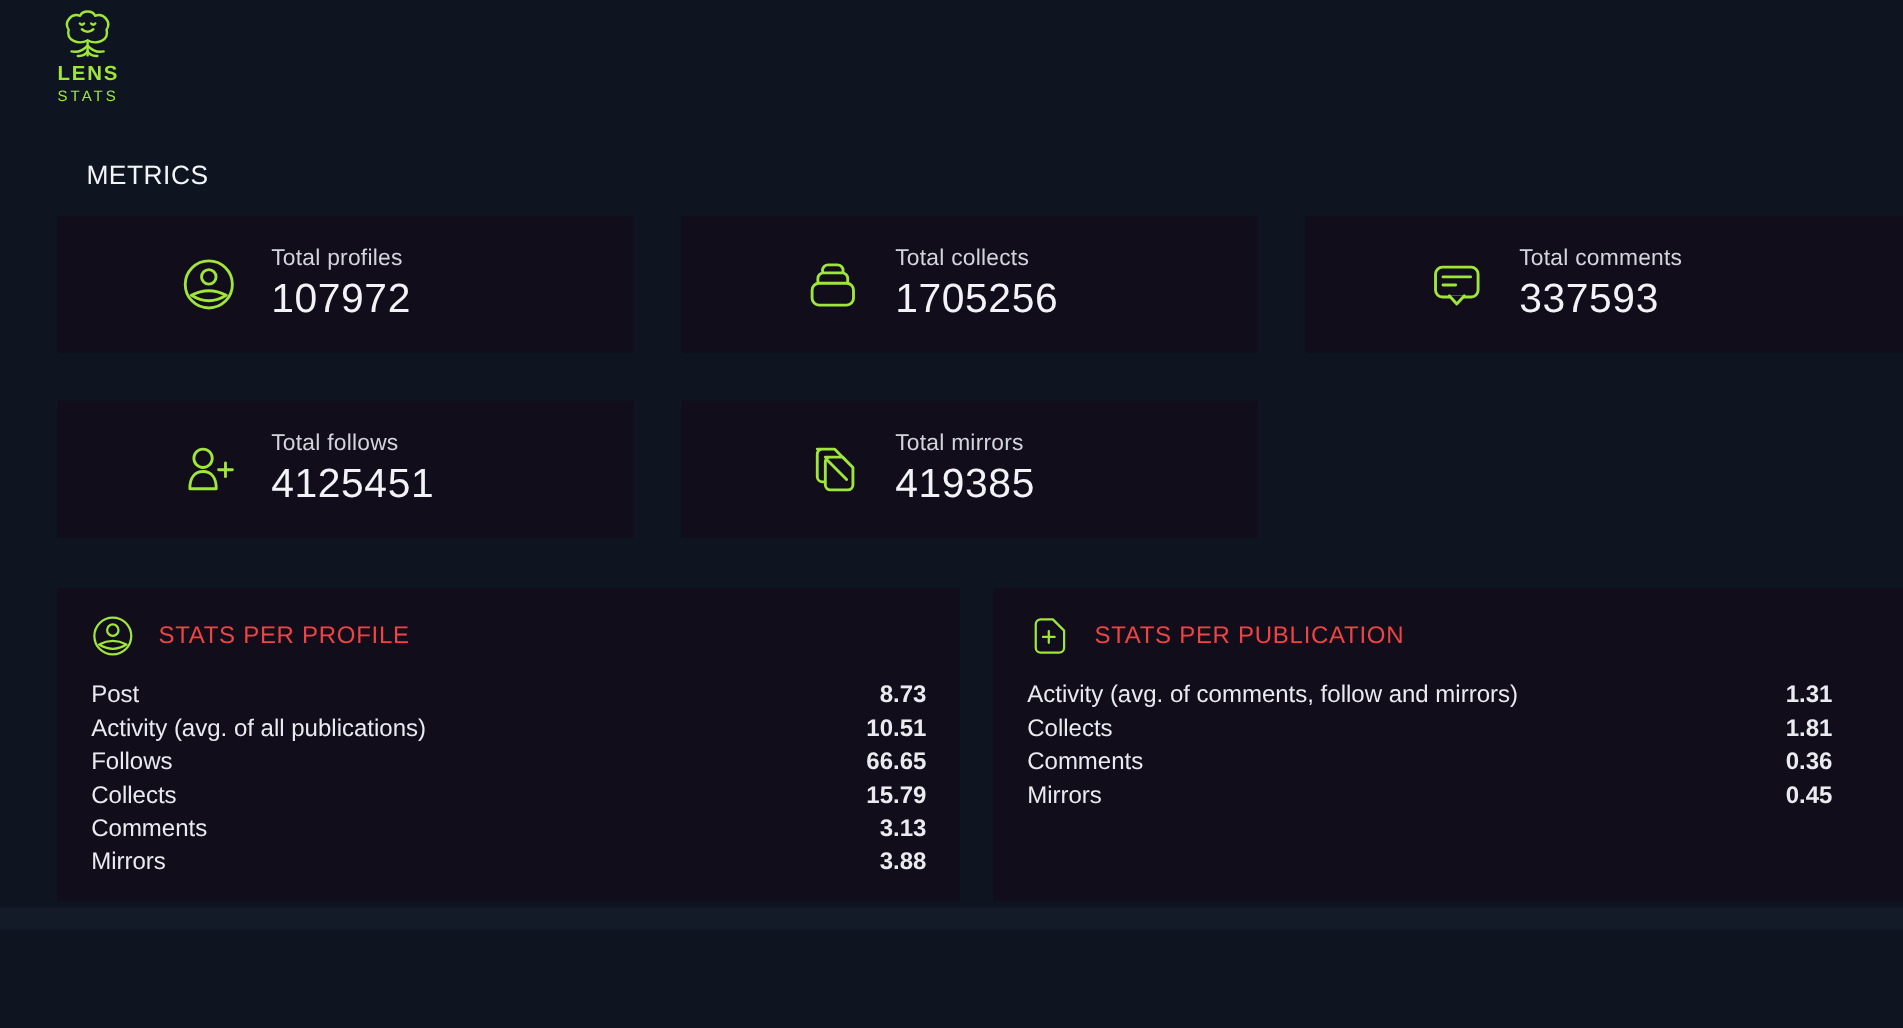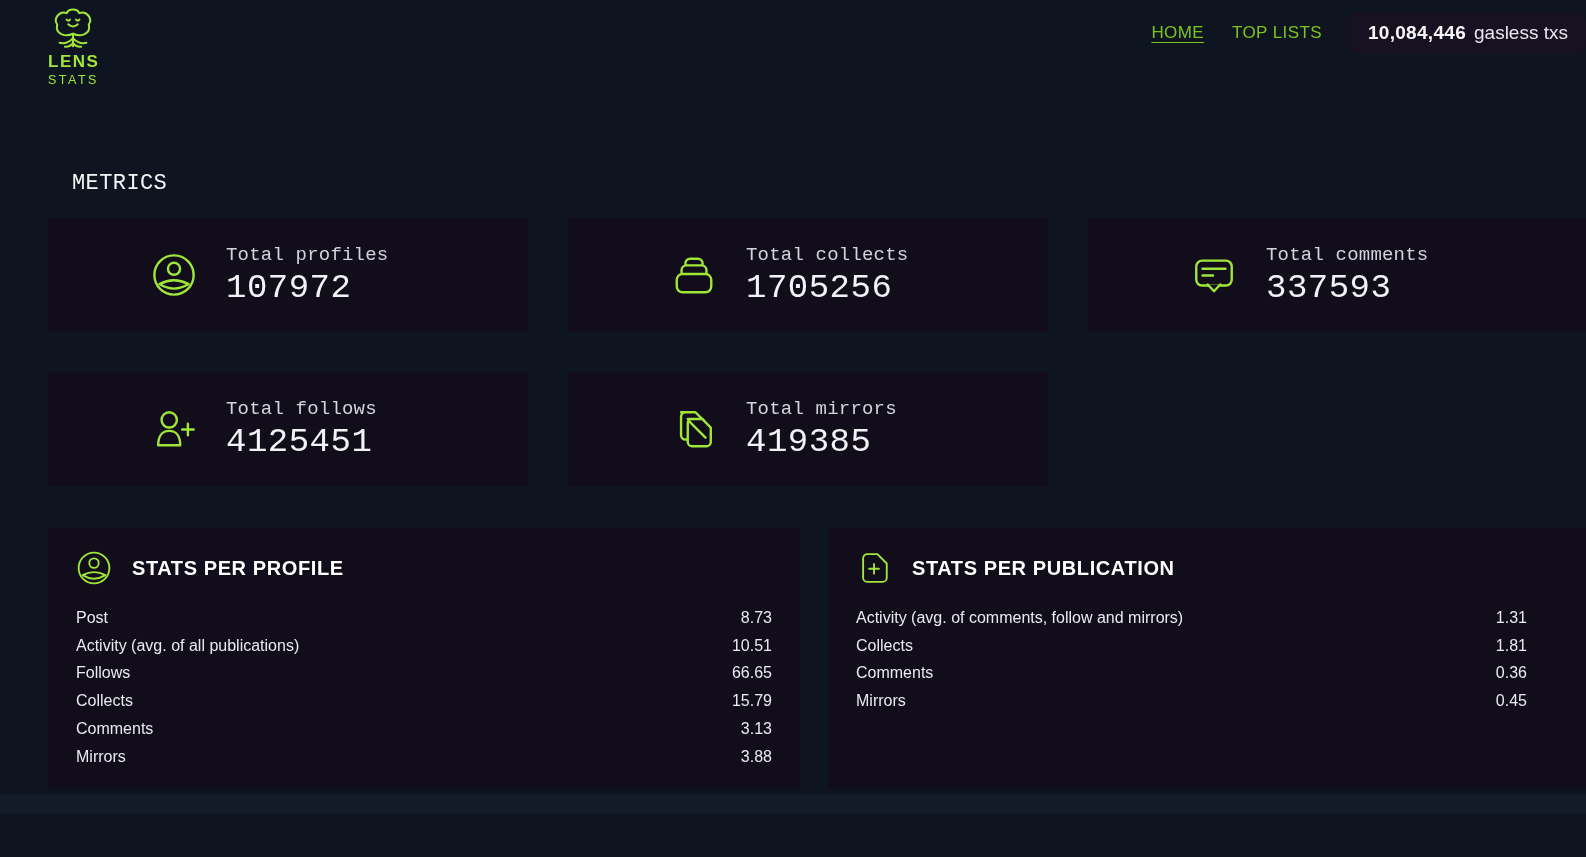--- a/index.html
+++ b/index.html
@@ -31,40 +31,40 @@
   .nav-link{color:var(--nav-green);font-size:17px;letter-spacing:0.4px;cursor:pointer;text-decoration:none;}
   .nav-link.active{text-decoration:underline;text-underline-offset:4px;}
   .badge{background:var(--badge-bg);border-radius:10px;padding:10px 18px;
     display:flex;gap:8px;align-items:baseline;white-space:nowrap;}
   .badge-num{font-size:19px;font-weight:700;color:#F6F7F9;letter-spacing:0.3px;}
   .badge-suffix{font-size:19px;font-weight:400;color:#E6E8ED;}
   
   main{padding-left:48px;}
   h2{font-size:22px;font-weight:500;letter-spacing:0.4px;color:#F4F5F7;
     line-height:24px;margin-left:24px;}
-  .metrics{margin-top:86px;font-family:Liberation Mono, monospace;}
+  .metrics{margin-top:48px;}
   .cards{display:grid;grid-template-columns:480px 480px 498px;column-gap:40px;row-gap:40px;margin-top:22px;}
   .card{background:var(--card-bg);height:114px;display:flex;align-items:center;padding-left:98px;}
   .card-iconbox{width:56px;display:flex;justify-content:center;align-items:center;flex:none;}
   .card-iconbox svg{width:46px;height:46px;}
   .card-text{margin-left:24px;}
   .card-label{font-size:19px;color:var(--label-gray);letter-spacing:0.2px;}
   .card-value{font-size:34px;font-weight:500;color:var(--value-white);letter-spacing:0.5px;margin-top:3px;}
   
   .details{margin-top:42px;}
   .panels{display:grid;grid-template-columns:752px 758px;column-gap:28px;margin-top:20px;}
   .panel{background:var(--card-bg);height:261px;padding:22px 28px 0 28px;}
   .panel:last-child{padding-right:59px;}
   .panel-header{display:flex;align-items:center;gap:20px;}
   .panel-header svg{width:36px;height:36px;flex:none;}
-  .panel-title{font-size:20px;font-weight:700;letter-spacing:0.6px;color:#ffffff;}
+  .panel-title{font-size:20px;font-weight:400;letter-spacing:0.6px;color:#ef4444;}
   .rows{margin-top:18px;}
   .row{display:flex;justify-content:space-between;align-items:center;height:27.8px;
-    font-size:16px;color:var(--row-white);}
-  .row-value{font-weight:400;}
+    font-size:20px;color:var(--row-white);}
+  .row-value{font-weight:700;}
   
   .icon-svg path,.icon-svg rect,.icon-svg circle,.icon-svg line{
     stroke:var(--accent);stroke-width:2.5;fill:none;stroke-linecap:round;stroke-linejoin:round;}
   .icon-svg .occlude{fill:var(--card-bg);}
   .logo-svg path{stroke:var(--accent);stroke-width:2.1;fill:none;stroke-linecap:round;stroke-linejoin:round;}
   footer{height:19px;width:1586px;background:var(--footer-bg);margin-top:5px;}
 </style>
 </head>
 <body>
 
@@ -77,28 +77,20 @@
       <path d="M19 19.2 q5 4.5 10 0"></path>
       <path d="M24 29 L24 42"></path>
       <path d="M24 33.5 C20 38 14.5 39.5 10 38.5"></path>
       <path d="M24 33.5 C28 38 33.5 39.5 38 38.5"></path>
       <path d="M24 38.5 C22 41.5 18.5 42.8 15.5 42.5"></path>
       <path d="M24 38.5 C26 41.5 29.5 42.8 32.5 42.5"></path>
     </svg>
     <div class="logo-line1">LENS</div>
     <div class="logo-line2">STATS</div>
   </div>
-  <nav>
-    <a class="nav-link active">HOME</a>
-    <a class="nav-link">TOP LISTS</a>
-    <div class="badge">
-      <span class="badge-num">10,084,446</span>
-      <span class="badge-suffix">gasless txs</span>
-    </div>
-  </nav>
 </header>
 
 <main>
   <section class="metrics">
     <h2>METRICS</h2>
     <div class="cards">
 
       <div class="card">
         <div class="card-iconbox">
           <svg class="icon-svg" viewBox="0 0 48 48">

